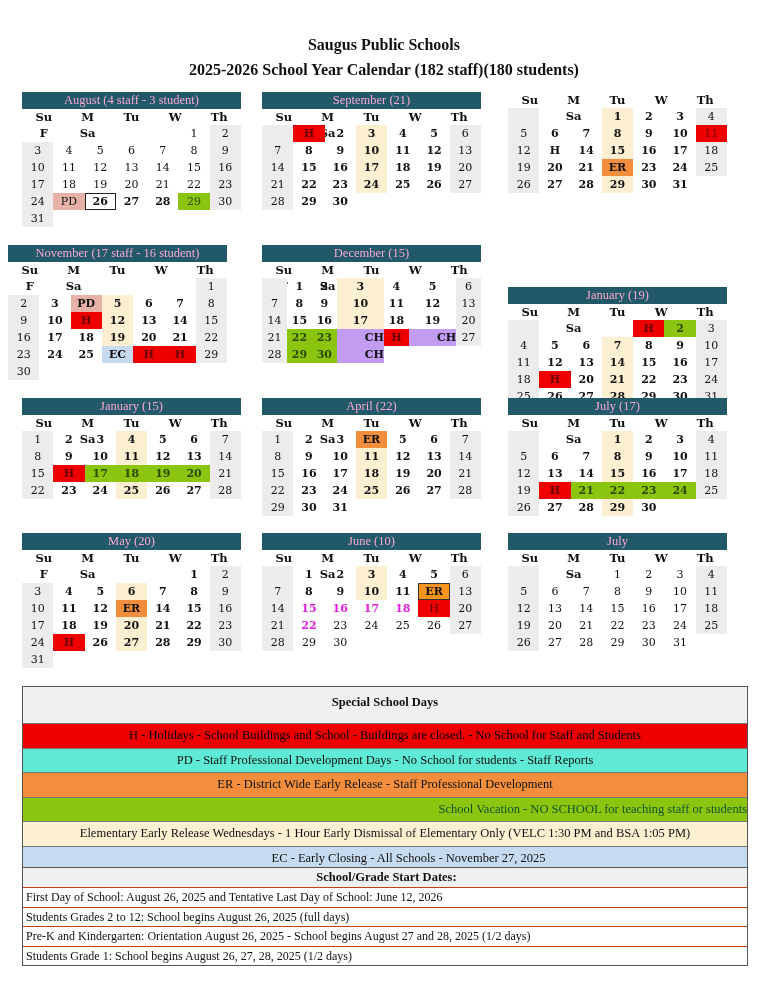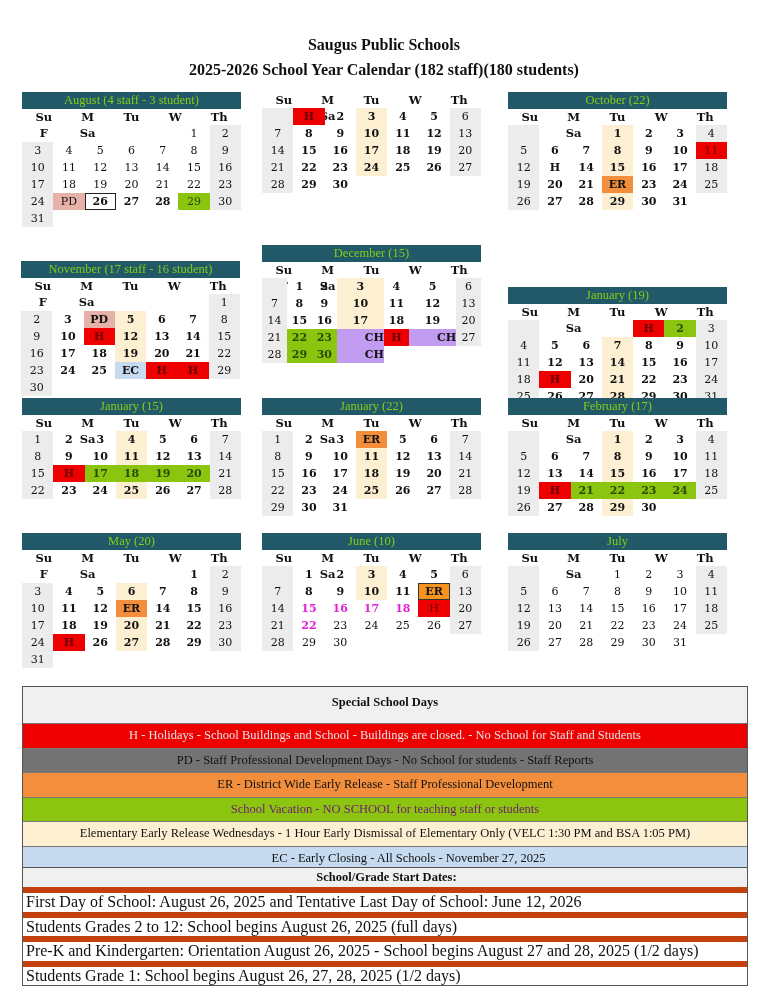--- a/index.html
+++ b/index.html
@@ -4,21 +4,21 @@
 <style>
   html, body { margin: 0; padding: 0; background: #ffffff; }
   body { width: 768px; height: 994px; position: relative; overflow: hidden;
          font-family: "DejaVu Serif", "Liberation Serif", serif; color: #111; }
   .title { position: absolute; left: 0; width: 768px; text-align: center;
            font-family: "Liberation Serif", serif; font-weight: bold; }
   .title1 { top: 36px; font-size: 16px; }
   .title2 { top: 61px; font-size: 16px; }
 
   .month { position: absolute; width: 219px; }
-  .mhead { background: #215968; color: #84cc16; text-align: center; height: 17px;
+  .mhead { background: #215968; color: #f9a8d4; text-align: center; height: 17px;
            line-height: 17px; font-size: 12.5px;
            font-family: "Liberation Serif", serif; }
   .dow { display: grid; grid-template-columns: repeat(5, 1fr); height: 16px; }
   .dow span { text-align: center; font-weight: bold; font-size: 11.5px; line-height: 16px;
               font-family: "DejaVu Serif", serif; }
   .grid { display: grid; grid-template-columns: repeat(7, 1fr); grid-auto-rows: 17px; }
   .cell { text-align: center; font-size: 11px; line-height: 17px;
           font-family: "DejaVu Serif", serif; position: relative; }
   .cell.we { background: #ececec; }
   .cell.b { font-weight: bold; }
@@ -34,22 +34,22 @@
   .cell.pink { color: #e020d8; font-weight: bold; }
 
   .legend { position: absolute; left: 22px; top: 686px; width: 724px;
             border: 1px solid #555; font-family: "Liberation Serif", serif; }
   .legend .lrow { text-align: center; font-size: 12.5px; height: 23.5px; line-height: 23.5px;
                   border-top: 1px solid #777; }
   .legend .lhead { background: #f0f0f0; font-weight: bold; border-top: none; height: 36px; line-height: 30px; }
 
   .starts { position: absolute; left: 22px; top: 867px; width: 724px;
             border: 1px solid #555; font-family: "Liberation Serif", serif; }
-  .starts .srow { font-size: 16px; height: 18.5px; line-height: 18.5px; padding-left: 3px;
-                  border-top: 6px solid #c2410c; }
+  .starts .srow { font-size: 12px; height: 18.5px; line-height: 18.5px; padding-left: 3px;
+                  border-top: 1px solid #c2410c; }
   .starts .shead { background: #f0f0f0; font-weight: bold; text-align: center; border-top: none; height: 19px; line-height: 19px; font-size: 12.5px; }
 </style>
 </head>
 <body>
 
 <div class="title title1">Saugus Public Schools</div>
 <div class="title title2">2025-2026 School Year Calendar (182 staff)(180 students)</div>
 
 <div id="months">
     <div class="month" style="left: 22px; top: 92px;">
@@ -102,20 +102,21 @@
         <div class="cell we">31</div>
         <div class="cell"></div>
         <div class="cell"></div>
         <div class="cell"></div>
         <div class="cell"></div>
         <div class="cell"></div>
         <div class="cell"></div>
       </div>
     </div>
     <div class="month" style="left: 262px; top: 92px;">
+      <div class="mhead">September (21)</div>
       <div class="dow">
         <span>Su</span>
         <span>M</span>
         <span>Tu</span>
         <span>W</span>
         <span>Th</span>
         <span>F</span>
         <span>Sa</span>
       </div>
       <div class="grid">
@@ -150,21 +151,20 @@
         <div class="cell we">28</div>
         <div class="cell b">29</div>
         <div class="cell b">30</div>
         <div class="cell"></div>
         <div class="cell"></div>
         <div class="cell"></div>
         <div class="cell"></div>
       </div>
     </div>
     <div class="month" style="left: 508px; top: 92px;">
-      <div class="mhead">October (22)</div>
       <div class="dow">
         <span>Su</span>
         <span>M</span>
         <span>Tu</span>
         <span>W</span>
         <span>Th</span>
         <span>F</span>
         <span>Sa</span>
       </div>
       <div class="grid">
@@ -198,21 +198,21 @@
         <div class="cell we">25</div>
         <div class="cell we">26</div>
         <div class="cell b">27</div>
         <div class="cell b">28</div>
         <div class="cell b wed">29</div>
         <div class="cell b">30</div>
         <div class="cell b">31</div>
         <div class="cell"></div>
       </div>
     </div>
-    <div class="month" style="left: 21px; top: 245px; margin-top: 16px;">
+    <div class="month" style="left: 8px; top: 245px;">
       <div class="mhead">November (17 staff - 16 student)</div>
       <div class="dow">
         <span>Su</span>
         <span>M</span>
         <span>Tu</span>
         <span>W</span>
         <span>Th</span>
         <span>F</span>
         <span>Sa</span>
       </div>
@@ -395,21 +395,21 @@
         <div class="cell we">22</div>
         <div class="cell b">23</div>
         <div class="cell b">24</div>
         <div class="cell b wed">25</div>
         <div class="cell b">26</div>
         <div class="cell b">27</div>
         <div class="cell we">28</div>
       </div>
     </div>
     <div class="month" style="left: 262px; top: 398px;">
-      <div class="mhead">January (22)</div>
+      <div class="mhead">April (22)</div>
       <div class="dow">
         <span>Su</span>
         <span>M</span>
         <span>Tu</span>
         <span>W</span>
         <span>Th</span>
         <span>F</span>
         <span>Sa</span>
       </div>
       <div class="grid">
@@ -444,21 +444,21 @@
         <div class="cell we">29</div>
         <div class="cell b">30</div>
         <div class="cell b">31</div>
         <div class="cell"></div>
         <div class="cell"></div>
         <div class="cell"></div>
         <div class="cell"></div>
       </div>
     </div>
     <div class="month" style="left: 508px; top: 398px;">
-      <div class="mhead">February (17)</div>
+      <div class="mhead">July (17)</div>
       <div class="dow">
         <span>Su</span>
         <span>M</span>
         <span>Tu</span>
         <span>W</span>
         <span>Th</span>
         <span>F</span>
         <span>Sa</span>
       </div>
       <div class="grid">
@@ -650,24 +650,24 @@
         <div class="cell">29</div>
         <div class="cell">30</div>
         <div class="cell">31</div>
         <div class="cell"></div>
       </div>
     </div>
   </div>
 
 <div class="legend">
   <div class="lrow lhead">Special School Days</div>
-  <div class="lrow" style="background:#ee0000;color:#e5e5e5;">H - Holidays - School Buildings and School - Buildings are closed. - No School for Staff and Students</div>
-  <div class="lrow" style="background:#737373;font-family:Liberation Serif, serif;">PD - Staff Professional Development Days - No School for students - Staff Reports</div>
+  <div class="lrow" style="background:#ee0000;color:#000000;">H - Holidays - School Buildings and School - Buildings are closed. - No School for Staff and Students</div>
+  <div class="lrow" style="background:#5eead4;font-family:Liberation Serif, serif;">PD - Staff Professional Development Days - No School for students - Staff Reports</div>
   <div class="lrow" style="background:#f38f3c;">ER - District Wide Early Release - Staff Professional Development</div>
-  <div class="lrow" style="background:#8cc510;color:#701a75;">School Vacation - NO SCHOOL for teaching staff or students</div>
+  <div class="lrow" style="background:#8cc510;color:#14532d;text-align:right;">School Vacation - NO SCHOOL for teaching staff or students</div>
   <div class="lrow" style="background:#fdefd2;">Elementary Early Release Wednesdays - 1 Hour Early Dismissal of Elementary Only (VELC 1:30 PM and BSA 1:05 PM)</div>
   <div class="lrow" style="background:#c6daf0;padding-left:47px;">EC - Early Closing - All Schools - November 27, 2025</div>
 </div>
 
 <div class="starts">
   <div class="srow shead">School/Grade Start Dates:</div>
   <div class="srow">First Day of School: August 26, 2025 and Tentative Last Day of School: June 12, 2026</div>
   <div class="srow">Students Grades 2 to 12:  School begins August 26, 2025 (full days)</div>
   <div class="srow">Pre-K and Kindergarten: Orientation August 26, 2025 - School begins August 27 and 28, 2025 (1/2 days)</div>
   <div class="srow">Students Grade 1: School begins August 26, 27, 28, 2025 (1/2 days)</div>

